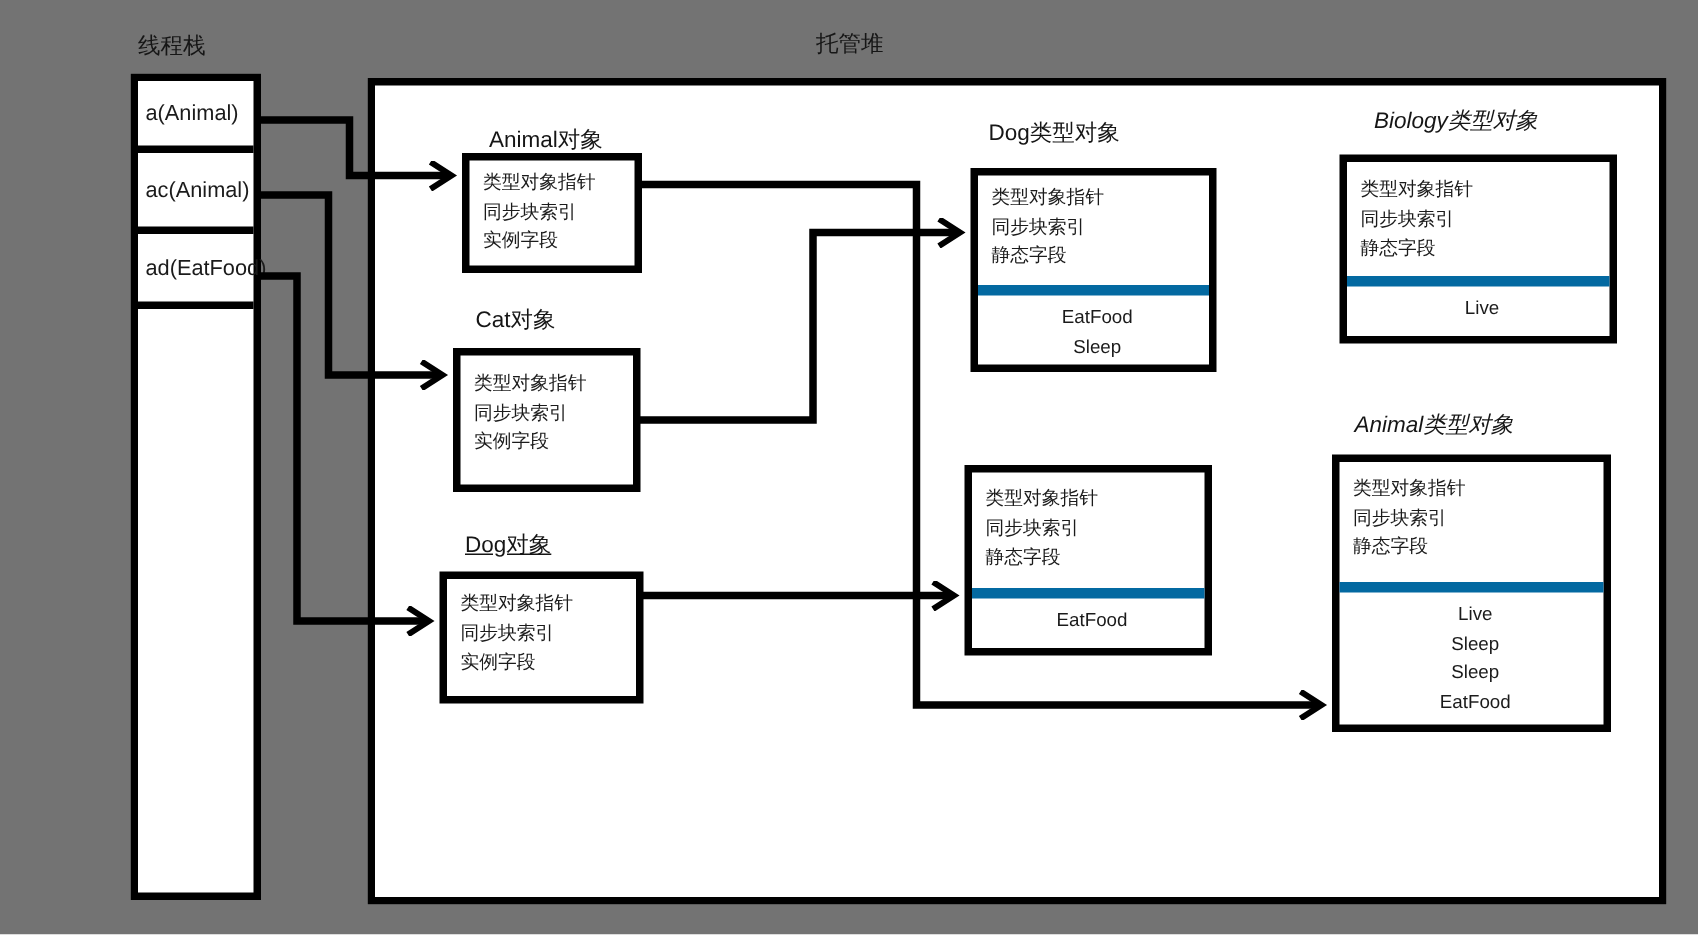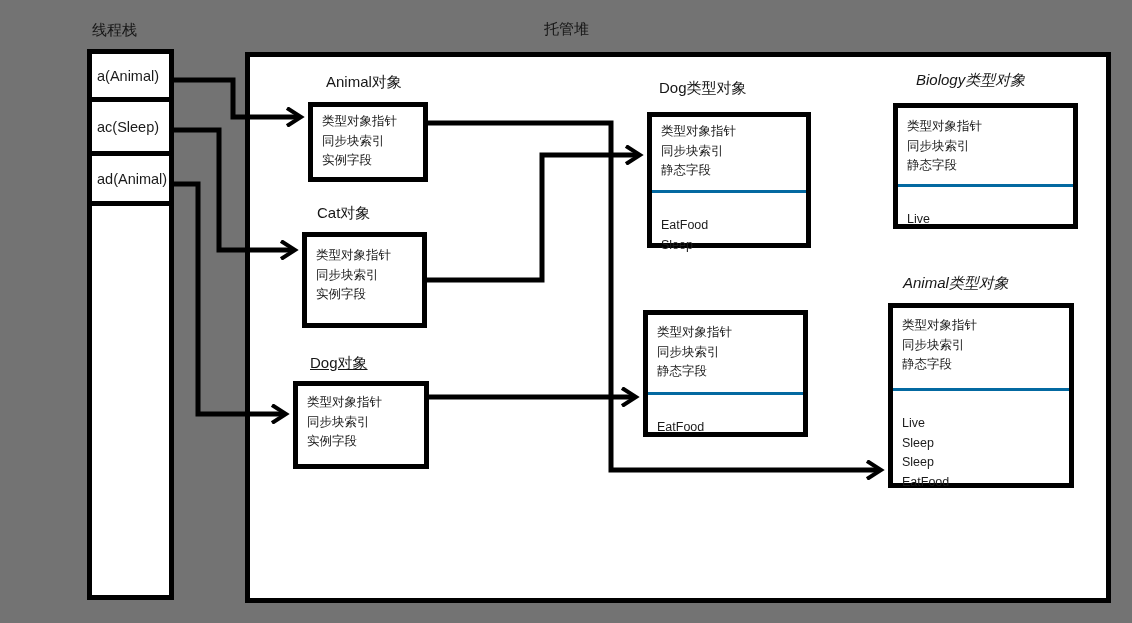--- a/index.html
+++ b/index.html
@@ -4,52 +4,52 @@
 <style>
   html,body { margin:0; padding:0; background:#ffffff; }
   .canvas {
     position:relative; width:1132px; height:623px; background:#737373;
     font-family:"Liberation Sans","DejaVu Sans",sans-serif; color:#1b1b1b;
     overflow:hidden;
   }
   .lbl { position:absolute; font-size:15px; white-space:nowrap; color:#161616; }
   .box { position:absolute; border:5px solid #000; background:#fff; box-sizing:border-box; }
   .sec { box-sizing:border-box; padding:5px 4px 2px 9px; }
-  .sec.methods { border-top:3px solid #0369a1; padding-top:23px; }
+  .sec.methods { border-top:7px solid #0369a1; padding-top:5px;text-align:center; }
   .row { font-size:12.5px; line-height:19.5px; white-space:nowrap; }
   .stack { position:absolute; left:87px; top:49px; width:87px; height:551px;
            border:5px solid #000; box-sizing:border-box; background:#fff;text-align:right; }
   .cell { box-sizing:border-box; border-bottom:5px solid #000; display:flex;
           align-items:center; padding-left:5px; font-size:14.5px; white-space:nowrap; }
   .arrows { position:absolute; left:0; top:0; width:1132px; height:623px; pointer-events:none; }
 </style>
 </head>
 <body>
 
 <div class="canvas">
 
   <div class="lbl" style="left:92px; top:21px;">线程栈</div>
   <div class="lbl" style="left:496px; top:20px;margin-left:48px;">托管堆</div>
 
   <div class="stack">
     <div class="cell" style="height:48px;">
       <span>a(Animal)</span>
     </div>
     <div class="cell" style="height:54px;">
-      <span>ac(Sleep)</span>
+      <span>ac(Animal)</span>
     </div>
     <div class="cell" style="height:50px;">
-      <span>ad(Animal)</span>
+      <span>ad(EatFood)</span>
     </div>
     <div></div>
   </div>
 
   <div class="box" style="left:245px; top:52px; width:866px; height:551px;"></div>
 
-  <div class="lbl" style="left:326px; top:73px;">Animal对象</div>
+  <div class="lbl" style="left:326px; top:84px;">Animal对象</div>
   <div class="box" style="left:308px; top:102px; width:120px; height:80px;">
     <div class="sec">
       <div class="row">类型对象指针</div>
       <div class="row">同步块索引</div>
       <div class="row">实例字段</div>
     </div>
   </div>
 
   <div class="lbl" style="left:317px; top:204px;text-align:right;">Cat对象</div>
   <div class="box" style="left:302px; top:232px; width:125px; height:96px;">

